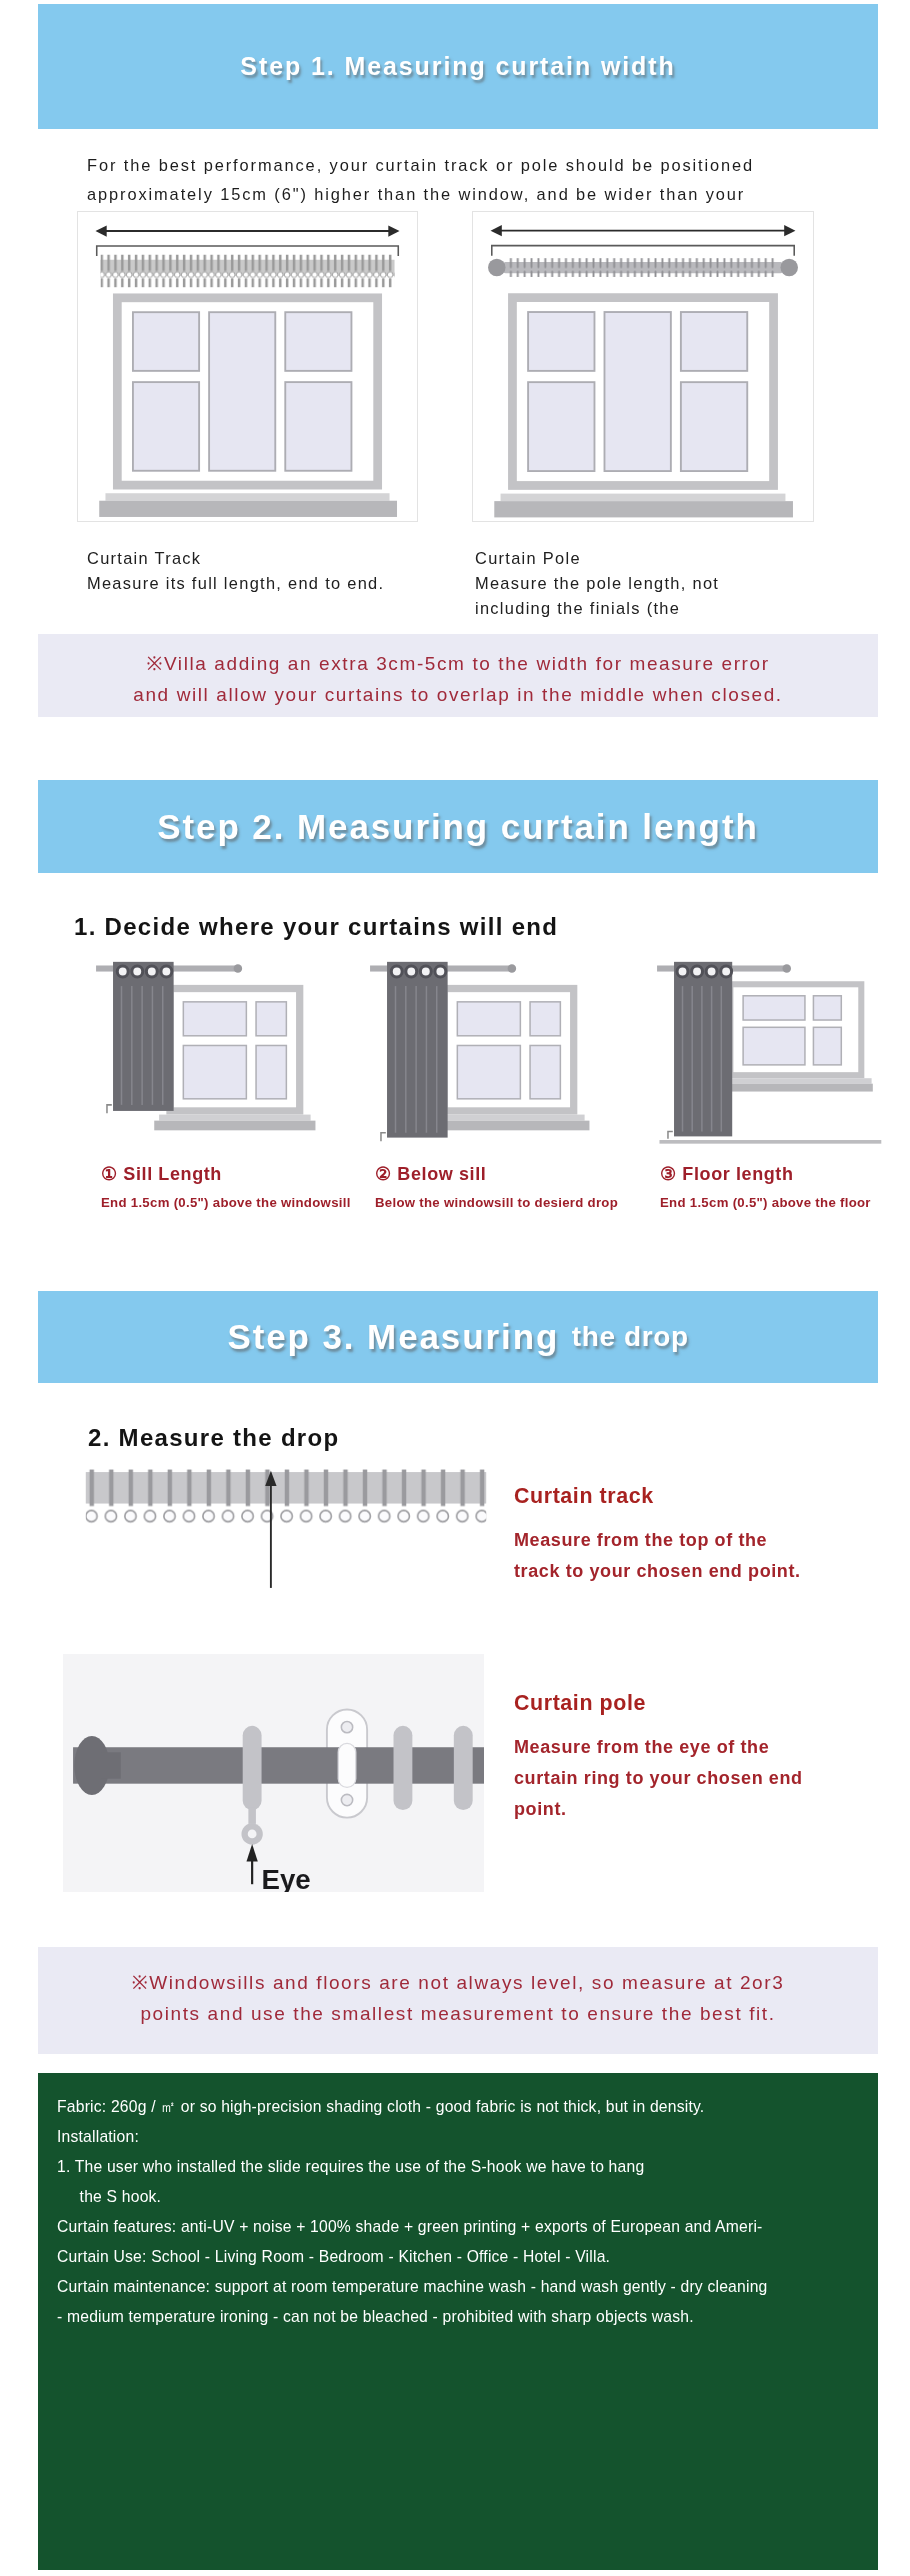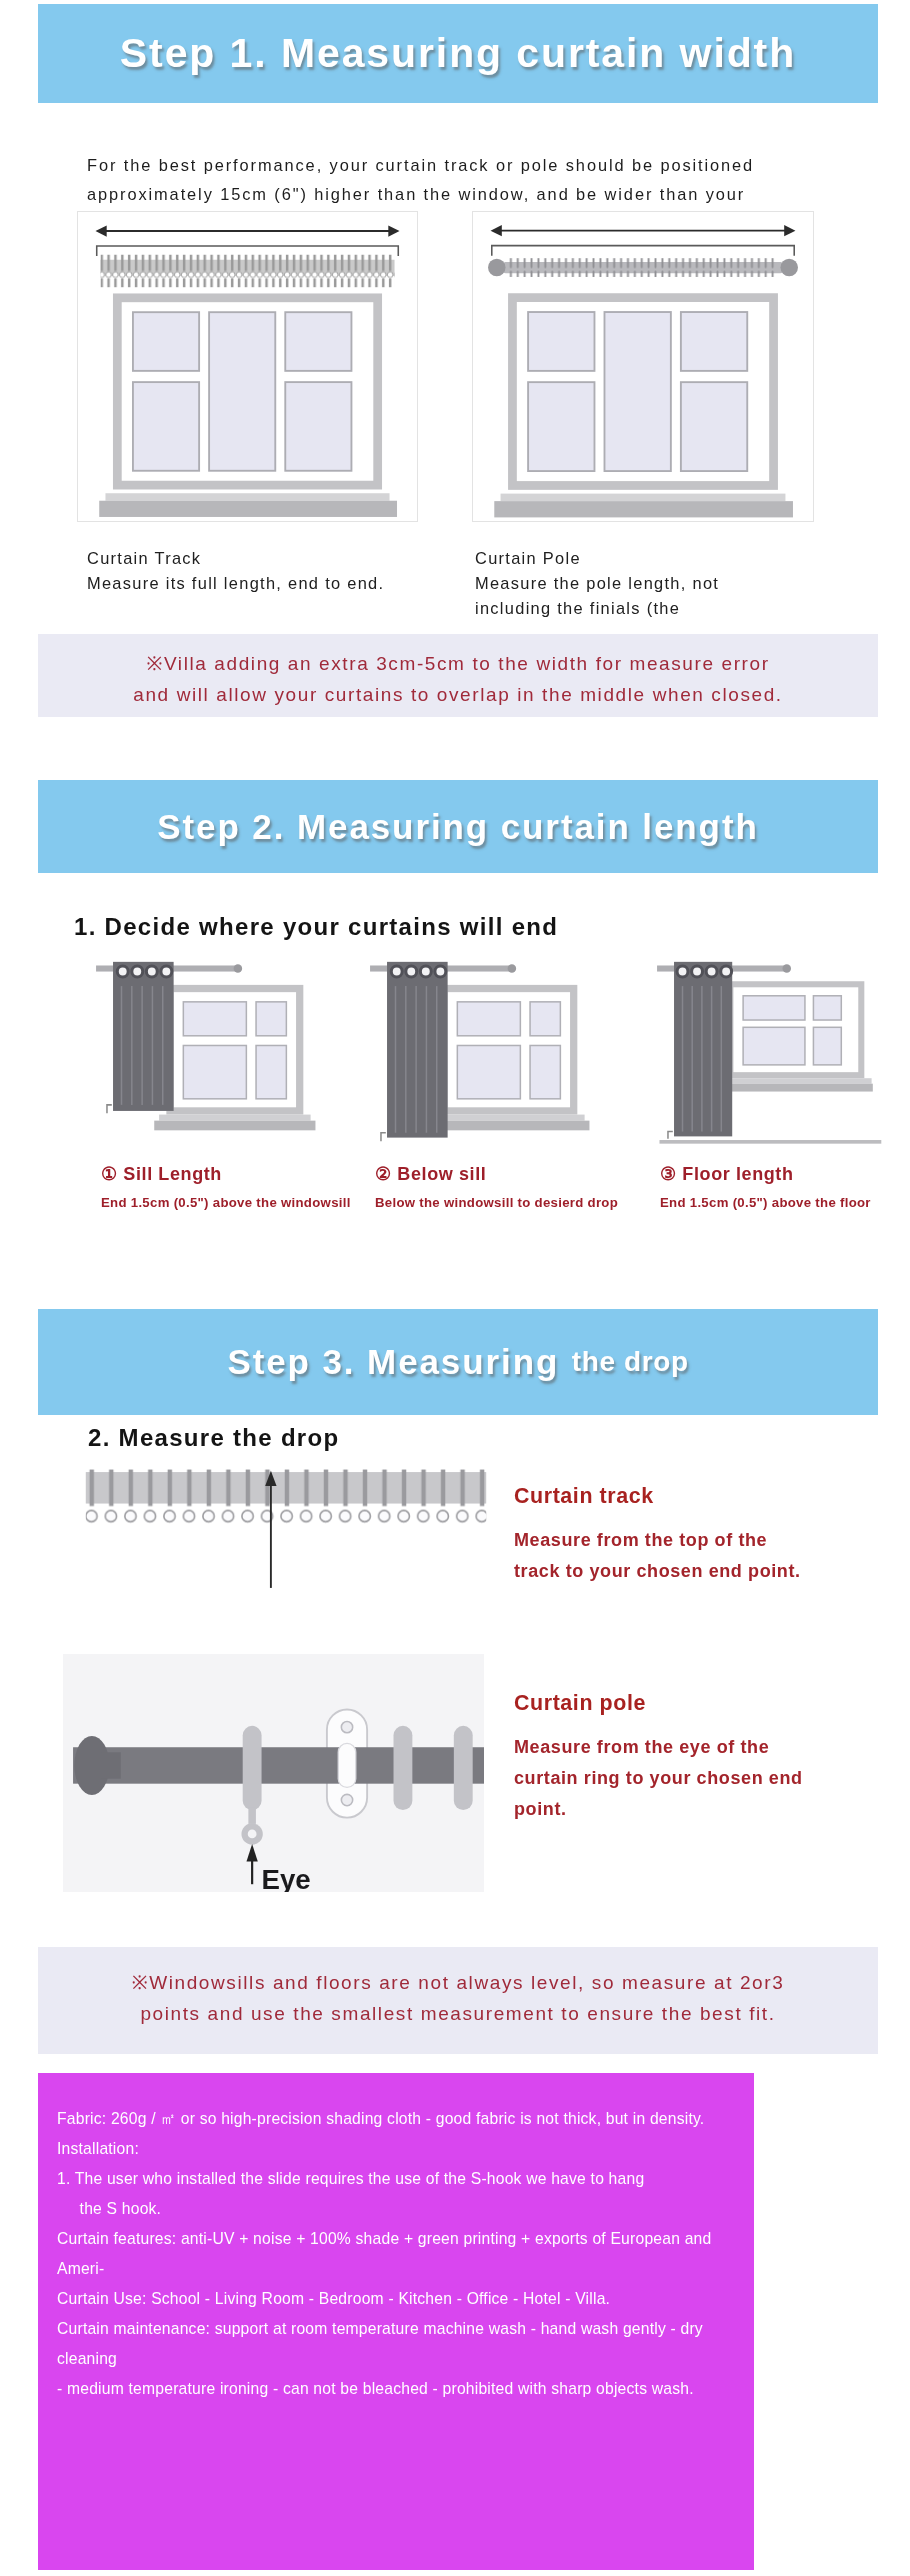--- a/index.html
+++ b/index.html
@@ -4,23 +4,23 @@
 <style>
   html,body{margin:0;padding:0;background:#ffffff;}
   .page{position:relative;width:910px;height:2576px;background:#ffffff;overflow:hidden;
         font-family:"Liberation Sans", sans-serif;color:#1f1f1f;}
 
   
   .banner{position:absolute;left:38px;width:840px;background:#84c9ee;
           display:flex;align-items:center;justify-content:center;
           color:#ffffff;font-weight:bold;letter-spacing:1.9px;
           text-shadow:1.9px 2.5px 2.5px rgba(90,90,90,.55);}
-  .b1{top:3.8px;height:99px;font-size:41px;}
+  .b1{top:3.8px;height:125px;font-size:25px;}
   .b2{top:780px;height:93px;font-size:35px;justify-content:center;}
-  .b3{top:1291px;height:106px;font-size:35px;margin-top:18px;}
+  .b3{top:1291px;height:92px;font-size:35px;}
   .b3 .sub{font-size:28px;margin-left:12.6px;letter-spacing:0.6px;}
 
   
   .intro{position:absolute;left:87px;top:135px;width:799px;
          font-size:16.4px;line-height:29px;letter-spacing:1.9px;color:#1d1d1d;}
 
   
   .panel{position:absolute;top:211px;height:311px;background:#ffffff;
          border:1.3px solid #e3e3e3;box-sizing:border-box;}
   .p1{left:77px;width:341px;}
@@ -58,23 +58,23 @@
   .pole-fig svg{width:100%;height:100%;display:block;}
 
   .cap-red{position:absolute;}
   .cap-red h3{margin:0;font-size:21.4px;font-weight:bold;color:#a82220;letter-spacing:0.6px;}
   .cap-red .body{margin-top:16.4px;font-size:18px;line-height:31px;letter-spacing:0.6px;
                  color:#a3242b;font-weight:bold;}
   .cr1{left:514px;top:1484px;}
   .cr2{left:514px;top:1691px;}
 
   
-  .details{position:absolute;left:38px;top:2073px;width:716px;height:497px;
-           background:#d946ef;color:#ffffff;font-size:15.7px;line-height:30px;
-           padding:31px 25px 0 19px;box-sizing:border-box;letter-spacing:0.2px;}
+  .details{position:absolute;left:38px;top:2073px;width:840px;height:497px;
+           background:#14532d;color:#ffffff;font-size:15.7px;line-height:30px;
+           padding:19px 25px 0 19px;box-sizing:border-box;letter-spacing:0.2px;}
   .details .indent{padding-left:22.6px;}
 </style>
 </head>
 <body>
 
 <div class="page">
 
   <header class="banner b1">
     <span>Step 1. Measuring curtain width</span>
   </header>

